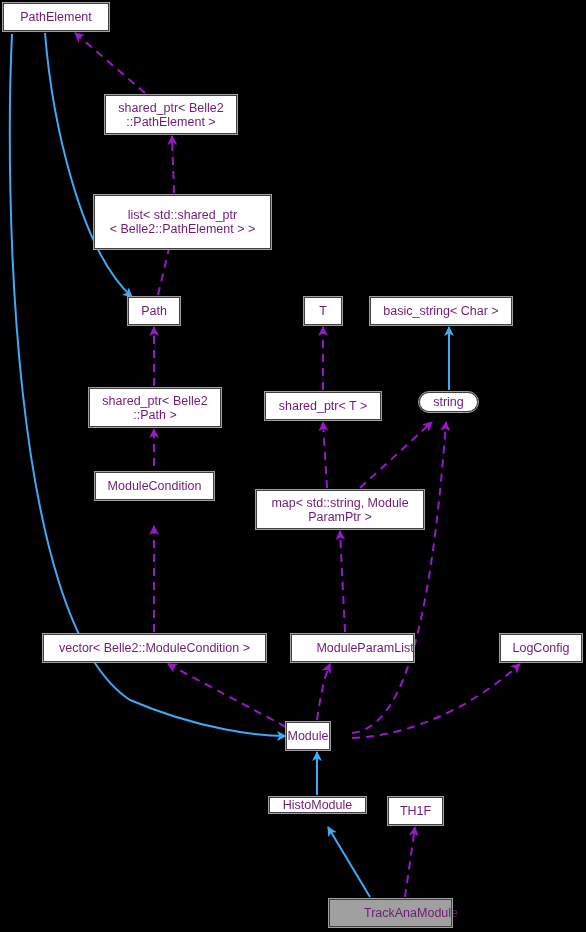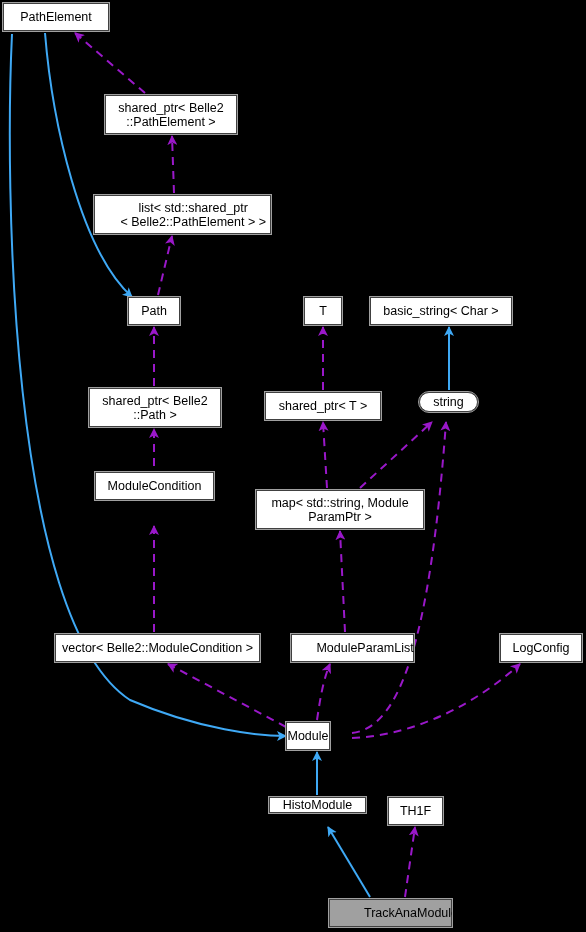--- a/index.html
+++ b/index.html
@@ -25,21 +25,21 @@
   .uml-node {
     position: absolute;
     box-sizing: border-box;
     background: #ffffff;
     border: 1px solid #404040;
     outline: 1px solid #a0a0a0;
     display: flex;
     align-items: center;
     justify-content: center;
     text-align: center;
-    color: #000000;
+    color: #701a75;
     font-size: 12.5px;
     line-height: 14px;
     letter-spacing: 0px;
     z-index: 5;
     white-space: pre;
   }
   .uml-node.highlight {
     background: #a0a0a0;
     padding-left: 41px;
   }
@@ -83,33 +83,33 @@
         <path d="M 317 795 L 317 752" fill="none" stroke="#3fa9f5" stroke-width="2" marker-end="url(#arrow-blue)"></path>
         <path d="M 370 897 L 328 827" fill="none" stroke="#3fa9f5" stroke-width="2" marker-end="url(#arrow-blue)"></path>
         <path d="M 405 897 L 415 827" fill="none" stroke="#9a18c9" stroke-width="2" stroke-dasharray="8,6" marker-end="url(#arrow-purple)"></path>
       </g>
   </svg>
 
   <div id="nodes-layer">
       <div class="uml-node" style="left: 3px; top: 3px; width: 106px; height: 28px;"><span class="node-label">PathElement</span></div>
       <div class="uml-node" style="left: 105px; top: 95px; width: 132px; height: 39px;"><span class="node-label">shared_ptr&lt; Belle2
 ::PathElement &gt;</span></div>
-      <div class="uml-node" style="left: 94px; top: 195px; width: 177px; height: 39px; justify-content: flex-end;"><span class="node-label">list&lt; std::shared_ptr
+      <div class="uml-node" style="left: 94px; top: 195px; width: 177px; height: 54px;"><span class="node-label">list&lt; std::shared_ptr
 &lt; Belle2::PathElement &gt; &gt;</span></div>
       <div class="uml-node" style="left: 128px; top: 297px; width: 52px; height: 28px;"><span class="node-label">Path</span></div>
       <div class="uml-node" style="left: 304px; top: 297px; width: 38px; height: 28px;"><span class="node-label">T</span></div>
       <div class="uml-node" style="left: 370px; top: 297px; width: 142px; height: 28px;"><span class="node-label">basic_string&lt; Char &gt;</span></div>
       <div class="uml-node" style="left: 89px; top: 388px; width: 132px; height: 39px;"><span class="node-label">shared_ptr&lt; Belle2
 ::Path &gt;</span></div>
       <div class="uml-node" style="left: 265px; top: 392px; width: 116px; height: 28px;"><span class="node-label">shared_ptr&lt; T &gt;</span></div>
       <div class="uml-node" style="left: 419px; top: 392px; width: 59px; height: 20px; border-radius: 13px;"><span class="node-label">string</span></div>
       <div class="uml-node" style="left: 95px; top: 472px; width: 119px; height: 28px;"><span class="node-label">ModuleCondition</span></div>
       <div class="uml-node" style="left: 256px; top: 490px; width: 168px; height: 39px;"><span class="node-label">map&lt; std::string, Module
 ParamPtr &gt;</span></div>
-      <div class="uml-node" style="left: 43px; top: 634px; width: 205px; height: 28px; margin-left: 12px;"><span class="node-label">vector&lt; Belle2::ModuleCondition &gt;</span></div>
+      <div class="uml-node" style="left: 43px; top: 634px; width: 223px; height: 28px;"><span class="node-label">vector&lt; Belle2::ModuleCondition &gt;</span></div>
       <div class="uml-node" style="left: 291px; top: 634px; width: 123px; height: 28px; padding-left: 25px;"><span class="node-label">ModuleParamList</span></div>
       <div class="uml-node" style="left: 500px; top: 634px; width: 82px; height: 28px;"><span class="node-label">LogConfig</span></div>
       <div class="uml-node" style="left: 286px; top: 722px; width: 44px; height: 28px;"><span class="node-label">Module</span></div>
       <div class="uml-node" style="left: 269px; top: 797px; width: 97px; height: 16px;"><span class="node-label">HistoModule</span></div>
       <div class="uml-node" style="left: 388px; top: 797px; width: 55px; height: 28px;"><span class="node-label">TH1F</span></div>
       <div class="uml-node highlight" style="left: 329px; top: 899px; width: 123px; height: 28px;"><span class="node-label">TrackAnaModule</span></div>
     </div>
 
 </div>
 

